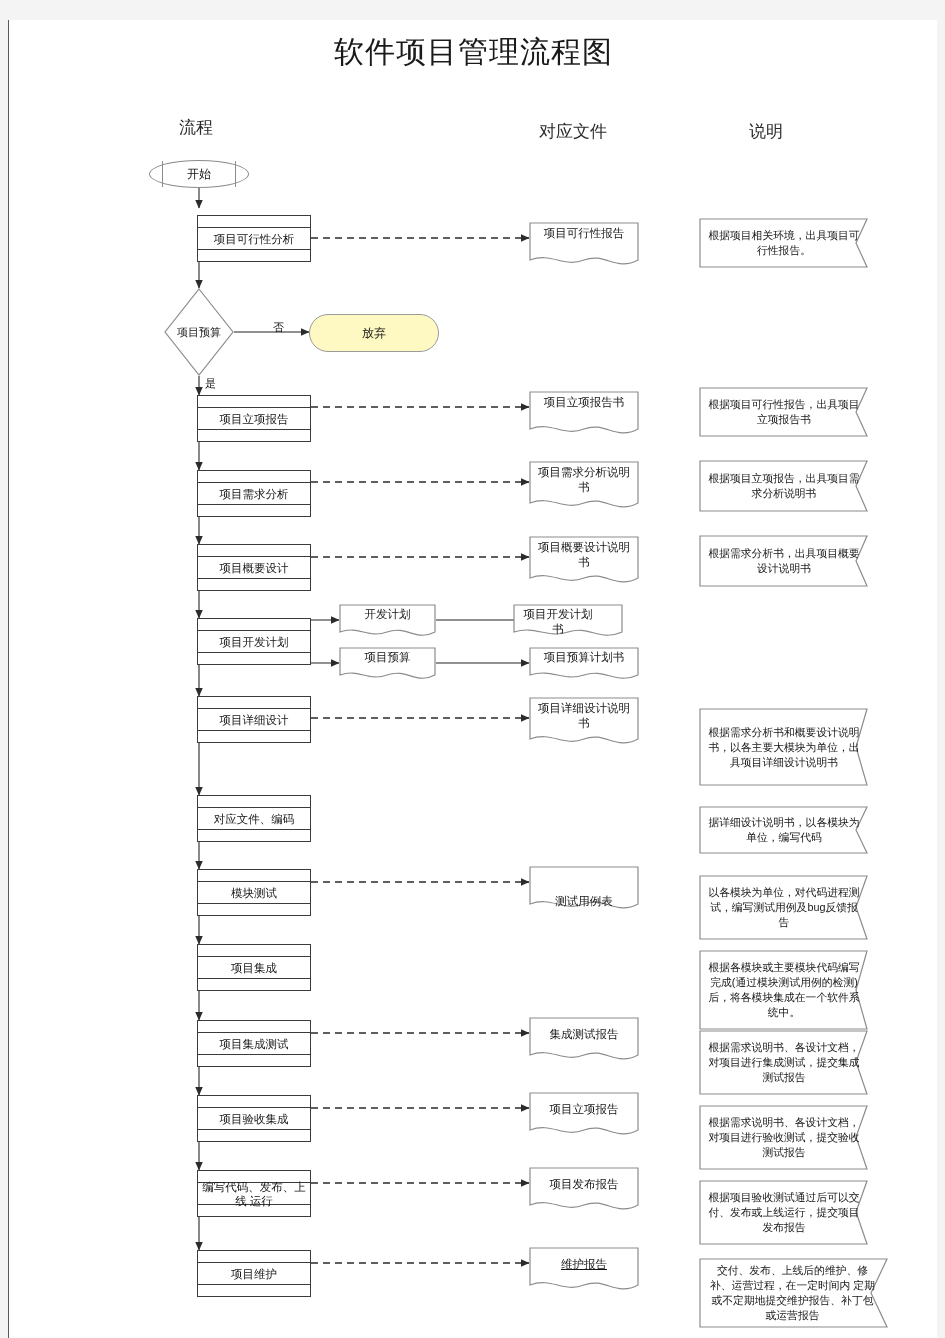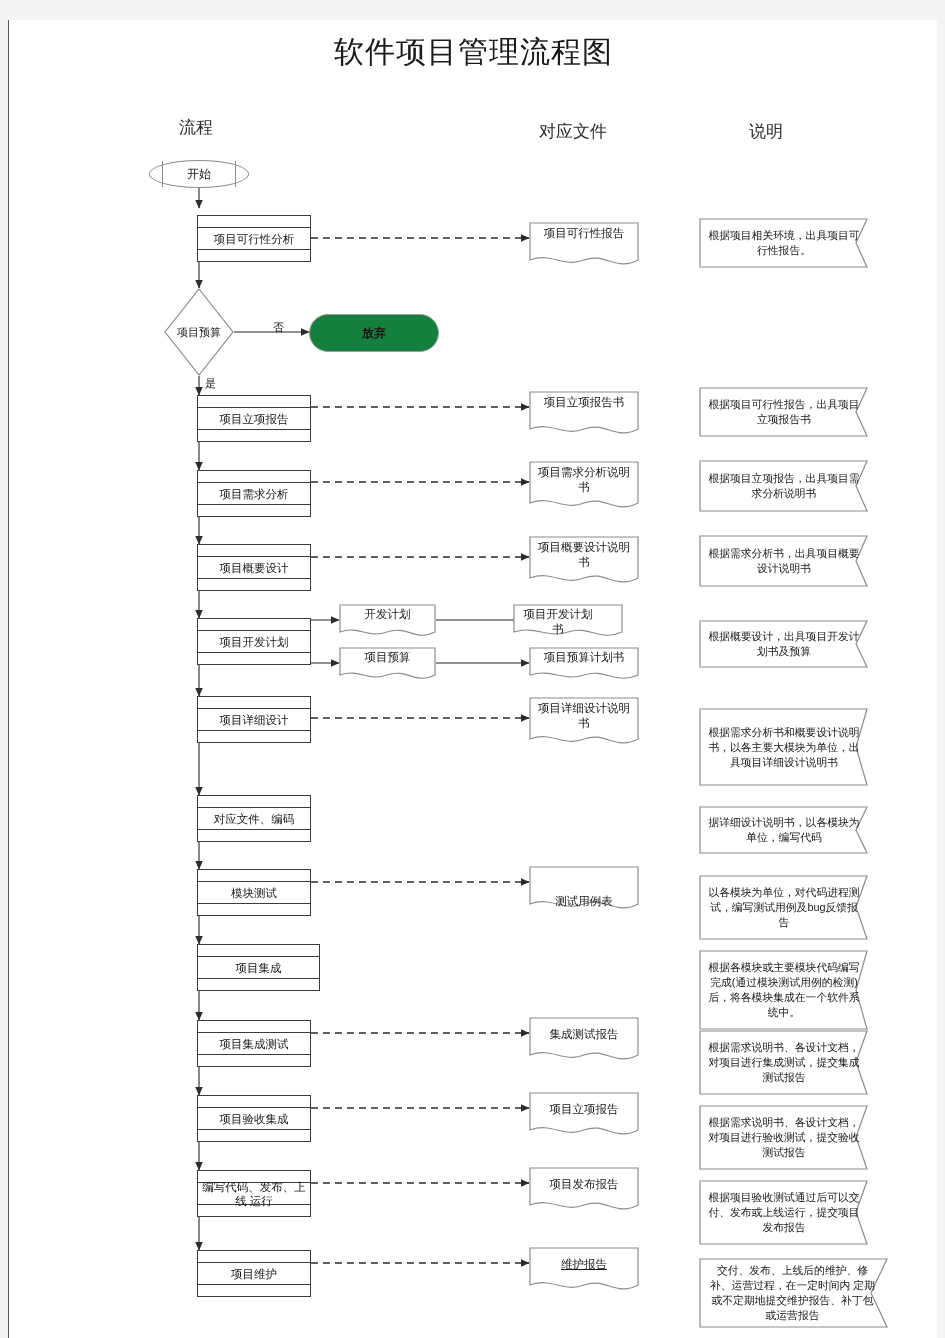--- a/index.html
+++ b/index.html
@@ -48,22 +48,22 @@
     border-radius:50px/50%;box-sizing:border-box;
   }
   .term .bar{position:absolute;top:0;bottom:0;width:1.1px;background:#8c8c8c;}
   .term .tlabel{
     position:absolute;left:0;right:0;top:50%;transform:translateY(-50%);
     text-align:center;font-size:12px;color:#141414;
   }
 
   
   .round{
-    position:absolute;border:1.2px solid #9a9a9a;background:#15803d;
-    border-radius:22px;box-sizing:border-box;font-weight:bold;
+    position:absolute;border:1.2px solid #9a9a9a;background:#fef9c3;
+    border-radius:22px;box-sizing:border-box;
   }
   .round .rlabel{
     position:absolute;left:0;right:0;top:50%;transform:translateY(-50%);
     text-align:center;font-size:12px;color:#141414;
   }
 
   
   .diamond{position:absolute;}
   .diamond .dlabel{
     position:absolute;left:0;right:0;top:50%;transform:translateY(-50%);
@@ -219,21 +219,21 @@
     <span class="band" style="bottom:11px;"></span>
     <span class="plabel">对应文件、编码</span>
   </div>
 
   <div class="proc" style="left:140px;top:849px;width:114px;height:47px;">
     <span class="band" style="top:11px;"></span>
     <span class="band" style="bottom:11px;"></span>
     <span class="plabel">模块测试</span>
   </div>
 
-  <div class="proc" style="left:140px;top:924px;width:123px;height:47px;">
+  <div class="proc" style="left:140px;top:924px;width:114px;height:47px;">
     <span class="band" style="top:11px;"></span>
     <span class="band" style="bottom:11px;"></span>
     <span class="plabel">项目集成</span>
   </div>
 
   <div class="proc" style="left:140px;top:1000px;width:114px;height:47px;">
     <span class="band" style="top:11px;"></span>
     <span class="band" style="bottom:11px;"></span>
     <span class="plabel">项目集成测试</span>
   </div>
@@ -375,26 +375,20 @@
     <span class="ntext">根据项目立项报告，出具项目需求分析说明书</span>
   </div>
 
   <div class="note" style="left:690px;top:515px;width:182px;height:52px;">
     <svg width="182" height="52" viewBox="0 0 182 52" preserveAspectRatio="none">
       <path d="M1,1 L168,1 L157,26 L168,51 L1,51 Z" fill="#fff" stroke="#8c8c8c" stroke-width="1.2"></path>
     </svg>
     <span class="ntext">根据需求分析书，出具项目概要设计说明书</span>
   </div>
 
-  <div class="note" style="left:690px;top:600px;width:182px;height:48px;">
-    <svg width="182" height="48" viewBox="0 0 182 48" preserveAspectRatio="none">
-      <path d="M1,1 L168,1 L157,24 L168,47 L1,47 Z" fill="#fff" stroke="#8c8c8c" stroke-width="1.2"></path>
-    </svg>
-    <span class="ntext">根据概要设计，出具项目开发计划书及预算</span>
-  </div>
 
   <div class="note" style="left:690px;top:688px;width:182px;height:78px;">
     <svg width="182" height="78" viewBox="0 0 182 78" preserveAspectRatio="none">
       <path d="M1,1 L168,1 L157,39 L168,77 L1,77 Z" fill="#fff" stroke="#8c8c8c" stroke-width="1.2"></path>
     </svg>
     <span class="ntext">根据需求分析书和概要设计说明书，以各主要大模块为单位，出具项目详细设计说明书</span>
   </div>
 
   <div class="note" style="left:690px;top:786px;width:182px;height:48px;text-decoration:underline;">
     <svg width="182" height="48" viewBox="0 0 182 48" preserveAspectRatio="none">

